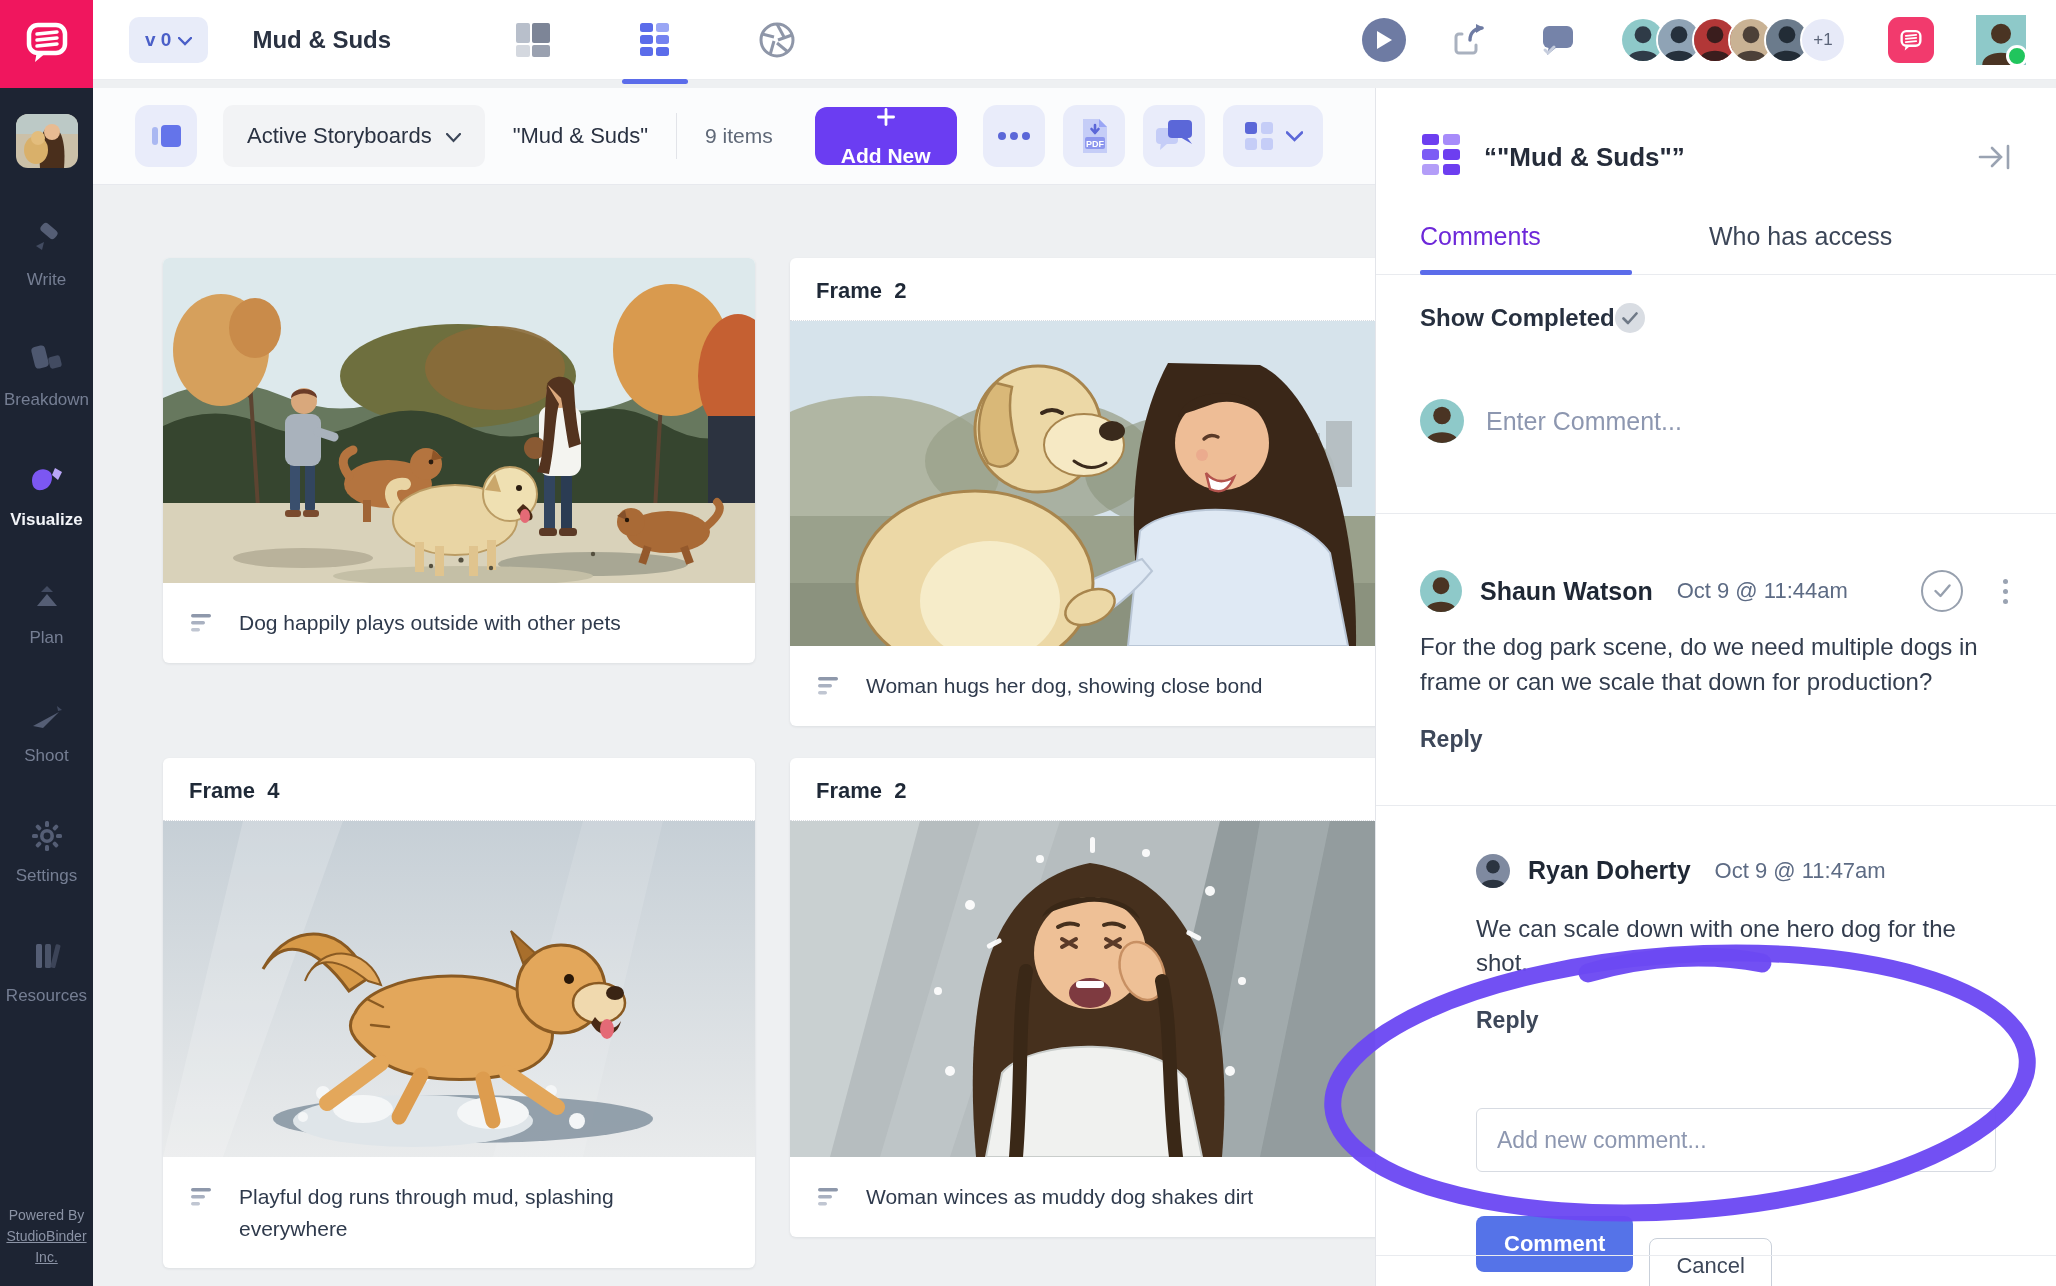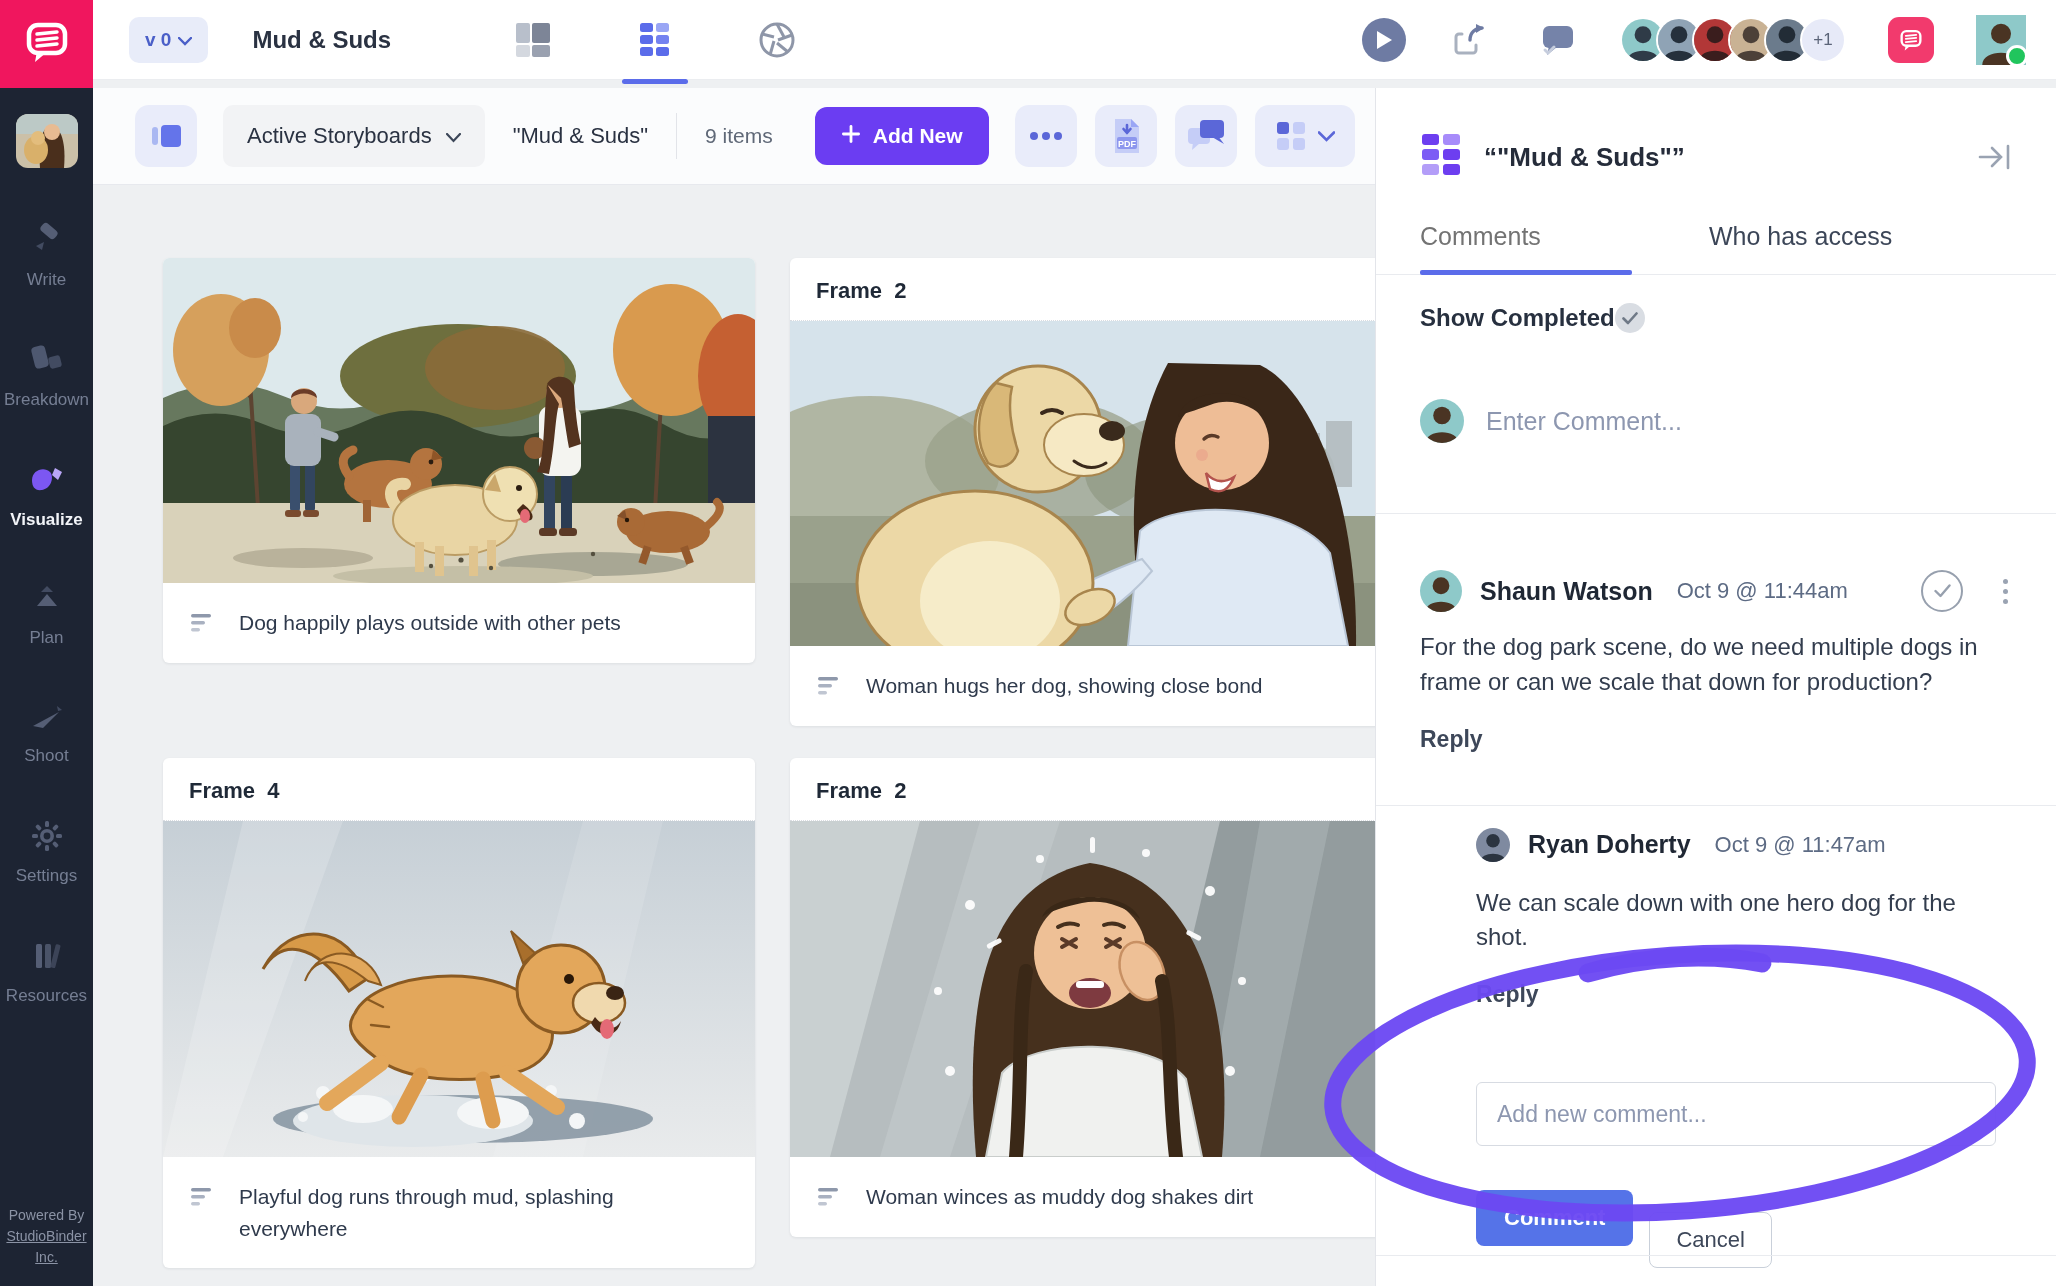--- a/index.html
+++ b/index.html
@@ -29,21 +29,21 @@
   .user-avatar{width:50px;height:50px;border-radius:50%;overflow:hidden;}
   .online-dot{position:absolute;right:-2px;bottom:-2px;width:16px;height:16px;border-radius:50%;background:#21c55d;border:3px solid #fff;}
 
   
   .toolbar{position:absolute;left:93px;top:88px;right:0;height:97px;background:#fbfcfd;border-bottom:1px solid #e7e9ee;display:flex;align-items:center;padding-left:42px;box-sizing:border-box;z-index:3;}
   .tool-icon-btn{width:62px;height:62px;border-radius:14px;background:#e9ecfa;display:flex;align-items:center;justify-content:center;cursor:pointer;flex:none;}
   .collection-pill{display:flex;align-items:center;gap:14px;height:62px;padding:0 24px;margin-left:26px;border-radius:10px;background:#f2f3f5;color:#2a3242;font-size:22px;cursor:pointer;}
   .board-title{margin-left:28px;font-size:22px;color:#2a3242;}
   .v-div{width:1px;height:46px;background:#e2e4e9;margin:0 28px;}
   .items-count{font-size:21px;color:#5f6877;}
-  .add-new-btn{display:flex;align-items:center;gap:12px;height:58px;padding:0 26px;margin-left:42px;border-radius:12px;background:#6b3df2;color:#fff;font-size:21px;font-weight:bold;cursor:pointer;}
+  .add-new-btn{display:flex;align-items:center;gap:12px;height:58px;padding:0 26px;margin-left:42px;border-radius:12px;background:#6b3df2;color:#fff;font-size:21px;font-weight:bold;cursor:pointer;flex-direction:column;}
   .tool-group{display:flex;align-items:center;gap:18px;margin-left:26px;}
   .tool-icon-wide{width:100px;height:62px;border-radius:14px;background:#e9ecfa;display:flex;align-items:center;justify-content:center;gap:10px;cursor:pointer;}
 
   
   .sidebar{position:absolute;left:0;top:88px;bottom:0;width:93px;background:#1d2433;display:flex;flex-direction:column;align-items:center;z-index:6;}
   .project-thumb{width:62px;height:54px;border-radius:12px;overflow:hidden;margin-top:26px;cursor:pointer;}
   .nav-item{display:flex;flex-direction:column;align-items:center;gap:10px;margin-top:54px;cursor:pointer;width:100%;}
   .nav-item .nav-label{font-size:17px;color:#757e93;}
   .nav-item.active .nav-label{color:#f2f4f8;font-weight:bold;}
   .side-footer{margin-top:auto;margin-bottom:18px;text-align:center;font-size:14px;color:#8b93a5;line-height:1.5;}
@@ -59,41 +59,41 @@
   .cap-icon{flex:none;margin-top:6px;}
   .cap-text{font-size:21px;color:#2f3a4c;line-height:1.5;}
 
   
   .panel{position:absolute;left:1375px;top:88px;width:681px;bottom:0;background:#fff;border-left:1px solid #e3e5ea;box-sizing:border-box;padding:44px 44px 0;z-index:5;}
   .panel-head{display:flex;align-items:center;}
   .panel-title{margin-left:22px;font-size:26px;font-weight:bold;color:#252c3a;}
   .collapse-btn{margin-left:auto;cursor:pointer;display:flex;align-items:center;}
   .tabs{display:flex;align-items:center;gap:168px;margin-top:40px;position:relative;}
   .tab{font-size:25px;cursor:pointer;}
-  .tab.active{color:#737373;}
+  .tab.active{color:#6d28d9;}
   .tab.inactive{color:#3c4658;}
   .tab-underline{position:absolute;left:0;bottom:-24px;width:212px;height:5px;background:#5b6cea;border-radius:2px;}
   .tabs-divider{height:1px;background:#e9ebef;margin:23px -44px 0;}
   .show-completed{display:flex;align-items:center;gap:0;margin-top:28px;}
   .show-completed-label{font-size:24px;color:#27303f;font-weight:bold;}
   .check-chip{width:30px;height:30px;border-radius:50%;background:#d9dde3;display:flex;align-items:center;justify-content:center;cursor:pointer;}
   .enter-row{display:flex;align-items:center;gap:22px;margin-top:66px;cursor:text;}
   .p-avatar{width:44px;height:44px;border-radius:50%;overflow:hidden;flex:none;}
   .enter-ph{font-size:25px;color:#8d97b0;}
   .p-divider{height:1px;background:#e9ebef;margin:70px -44px 0;}
   .comment{margin-top:56px;}
   .comment-head{display:flex;align-items:center;gap:18px;}
   .c-name{font-size:25px;font-weight:bold;color:#1f2734;}
   .c-date{font-size:22px;color:#5d6b84;margin-left:6px;}
   .resolve-btn{margin-left:auto;width:38px;height:38px;border-radius:50%;border:2px solid #97a0ae;display:flex;align-items:center;justify-content:center;cursor:pointer;}
   .kebab{display:flex;flex-direction:column;gap:5px;margin-left:22px;margin-right:4px;cursor:pointer;}
   .kebab i{width:5px;height:5px;border-radius:50%;background:#9aa3b2;}
   .c-body{margin-top:18px;font-size:24px;color:#333d4e;line-height:1.45;max-width:580px;}
   .reply-link{margin-top:26px;font-size:23px;color:#3d4759;font-weight:bold;cursor:pointer;display:inline-block;}
-  .comment.indent{margin-left:56px;margin-top:22px;}
+  .comment.indent{margin-left:56px;margin-top:48px;}
   .p-avatar.small{width:34px;height:34px;}
   .add-box{margin-top:74px;margin-left:56px;}
   .add-input{width:520px;height:64px;border:1.5px solid #d7dbe2;border-radius:6px;padding:0 20px;font-size:23px;font-family:"Liberation Sans",sans-serif;color:#333d4e;outline:none;box-sizing:border-box;background:#fff;}
   .add-input::placeholder{color:#8d97b0;}
   .add-actions{display:flex;align-items:center;gap:16px;margin-top:22px;}
   .comment-btn{height:56px;padding:0 28px;border-radius:8px;background:#5573e8;color:#fff;font-size:22px;font-weight:bold;border:none;cursor:pointer;font-family:"Liberation Sans",sans-serif;}
   .cancel-btn{height:56px;padding:0 26px;border-radius:8px;background:#fff;color:#3d4759;font-size:22px;border:1.5px solid #c9d0da;cursor:pointer;font-family:"Liberation Sans",sans-serif;margin-top:44px;}
   .panel-bottom-divider{position:absolute;left:0;right:0;bottom:30px;height:1px;background:#e9ebef;}
 
   

